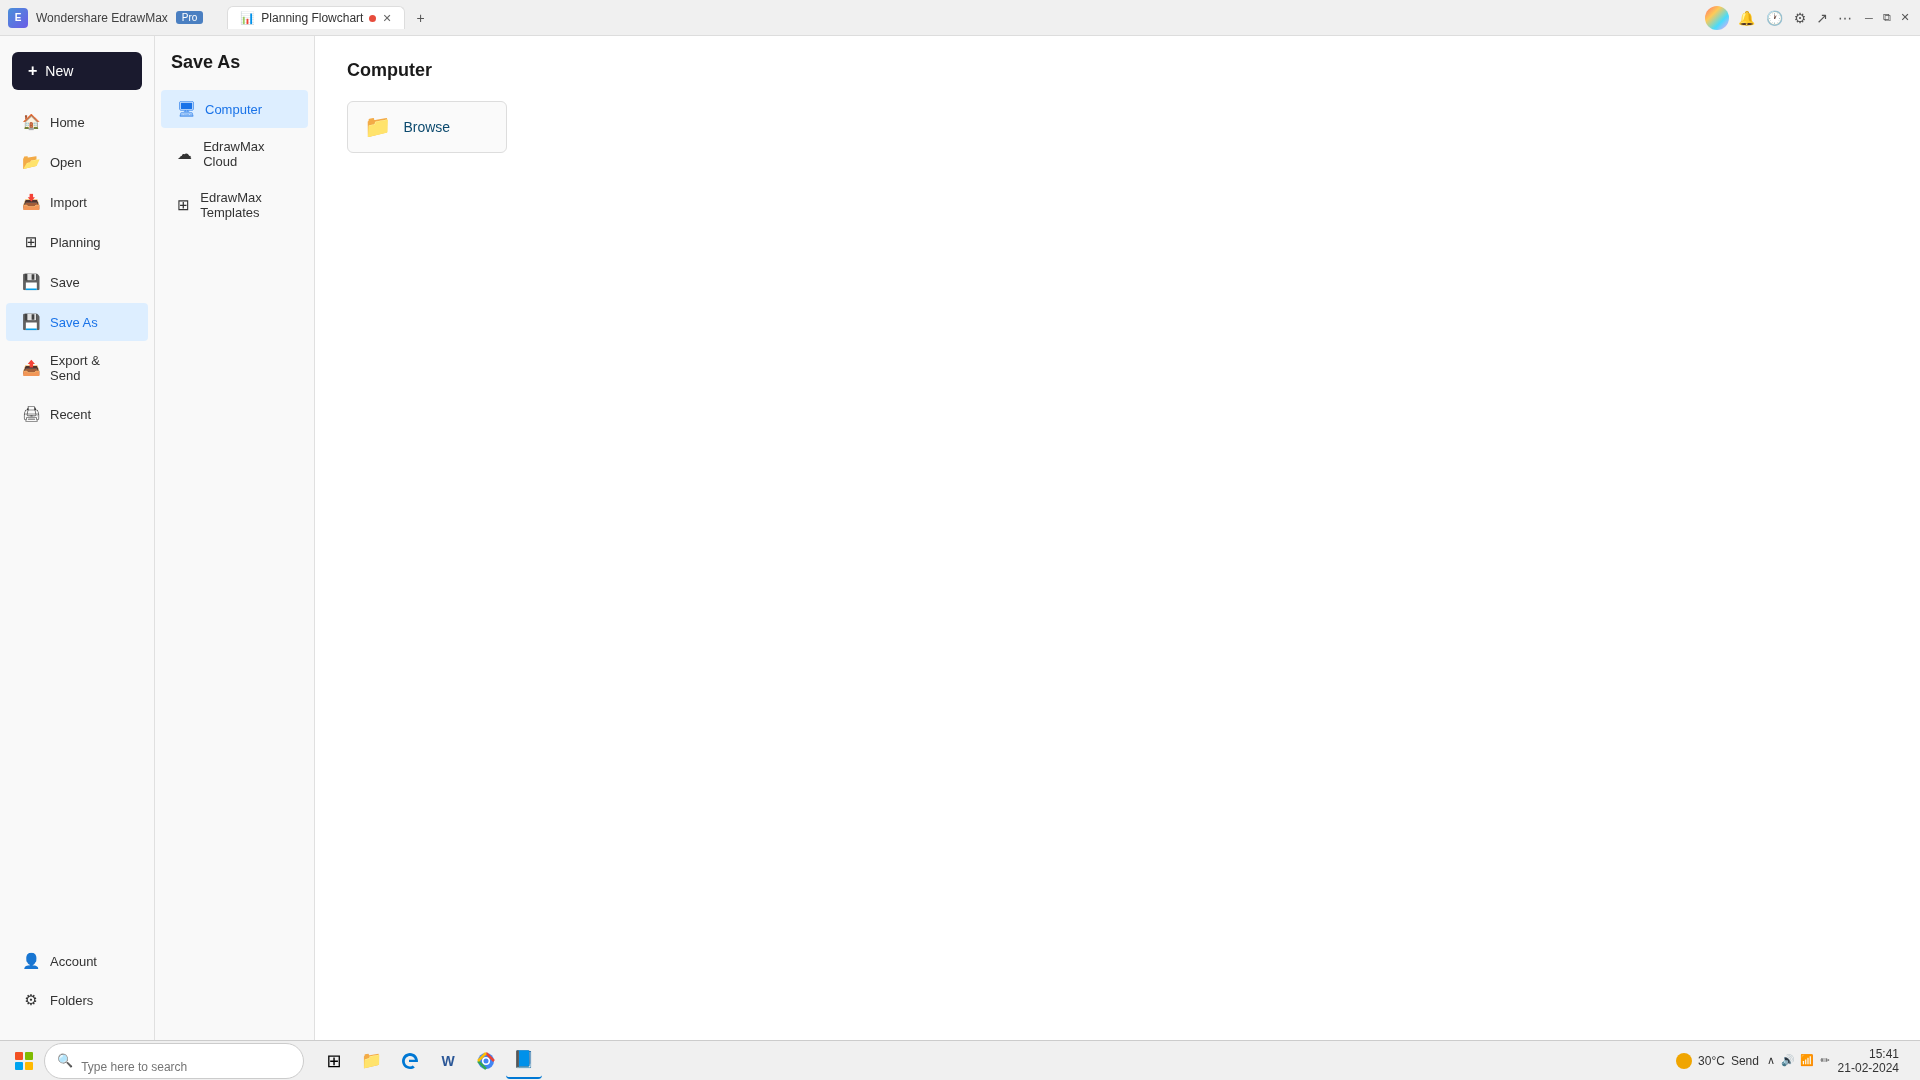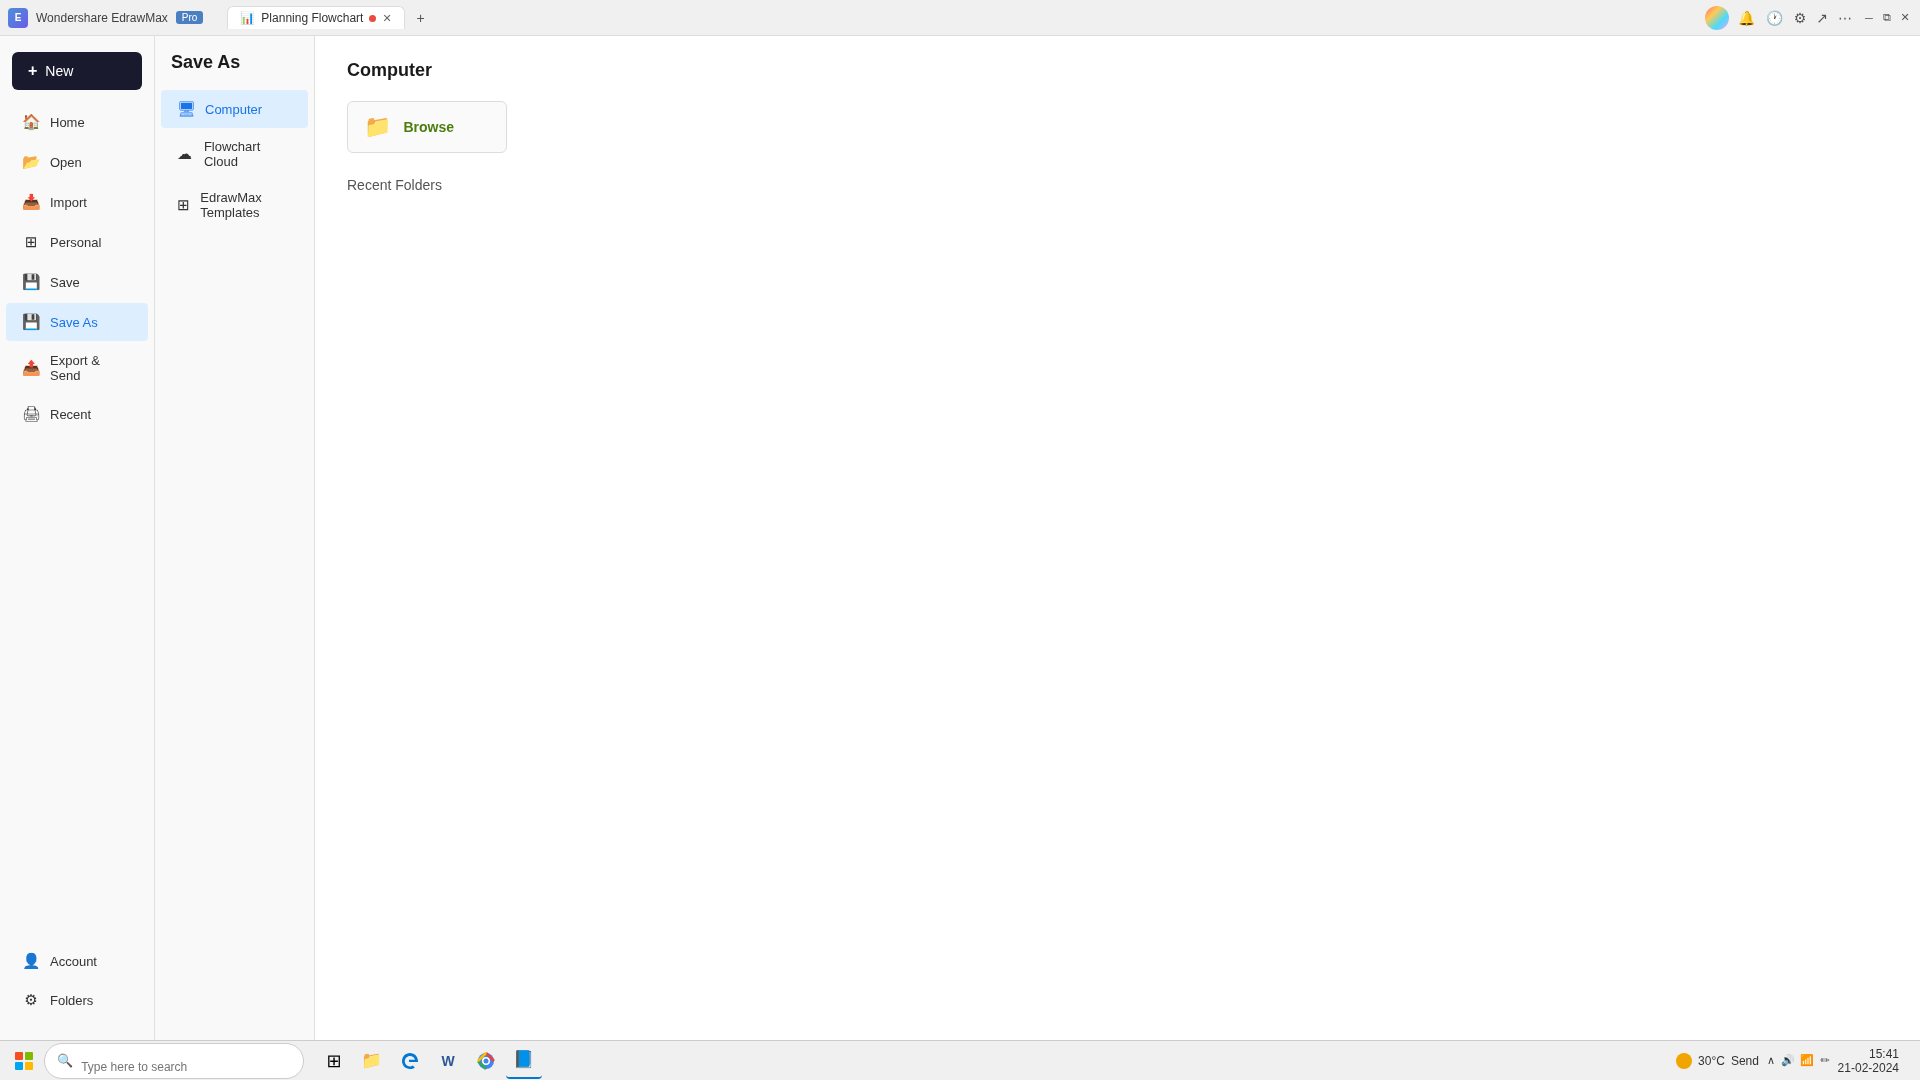--- a/index.html
+++ b/index.html
@@ -211,22 +211,21 @@
       width: 160px;
       cursor: pointer;
       background: #fafafa;
     }
     .folder-icon {
       font-size: 22px;
       color: #f0a500;
     }
     .browse-label {
       font-size: 14px;
-      color: #4d7c0f;
-      font-weight: bold;
+      color: #0c4a6e;
     }
     .recent-folders-title {
       font-size: 14px;
       color: #555;
       margin-top: 24px;
     }
 
     
     .taskbar {
       position: fixed;
@@ -390,21 +389,21 @@
       <div class="sidebar-item">
         <span class="icon">📂</span>
         <span>Open</span>
       </div>
       <div class="sidebar-item">
         <span class="icon">📥</span>
         <span>Import</span>
       </div>
       <div class="sidebar-item">
         <span class="icon">⊞</span>
-        <span>Personal</span>
+        <span>Planning</span>
       </div>
       <div class="sidebar-item">
         <span class="icon">💾</span>
         <span>Save</span>
       </div>
       <div class="sidebar-item active">
         <span class="icon" style="color:#1a73e8;">💾</span>
         <span>Save As</span>
       </div>
       <div class="sidebar-item">
@@ -432,37 +431,36 @@
 
     <div class="middle-panel">
       <div class="middle-panel-title">Save As</div>
 
       <div class="save-option active">
         <span class="icon">🖥</span>
         <span>Computer</span>
       </div>
       <div class="save-option">
         <span class="icon">☁</span>
-        <span>Flowchart Cloud</span>
+        <span>EdrawMax Cloud</span>
       </div>
       <div class="save-option">
         <span class="icon">⊞</span>
         <span>EdrawMax Templates</span>
       </div>
     </div>
 
     <div class="main-content">
       <div class="main-title">Computer</div>
 
       <div class="browse-card">
         <span class="folder-icon">📁</span>
         <span class="browse-label">Browse</span>
       </div>
 
-      <div class="recent-folders-title">Recent Folders</div>
     </div>
 
   </div>
 </div>
 
 <div class="taskbar">
   <div class="taskbar-start">
     <div class="win-logo">
       <div></div>
         <div></div>

